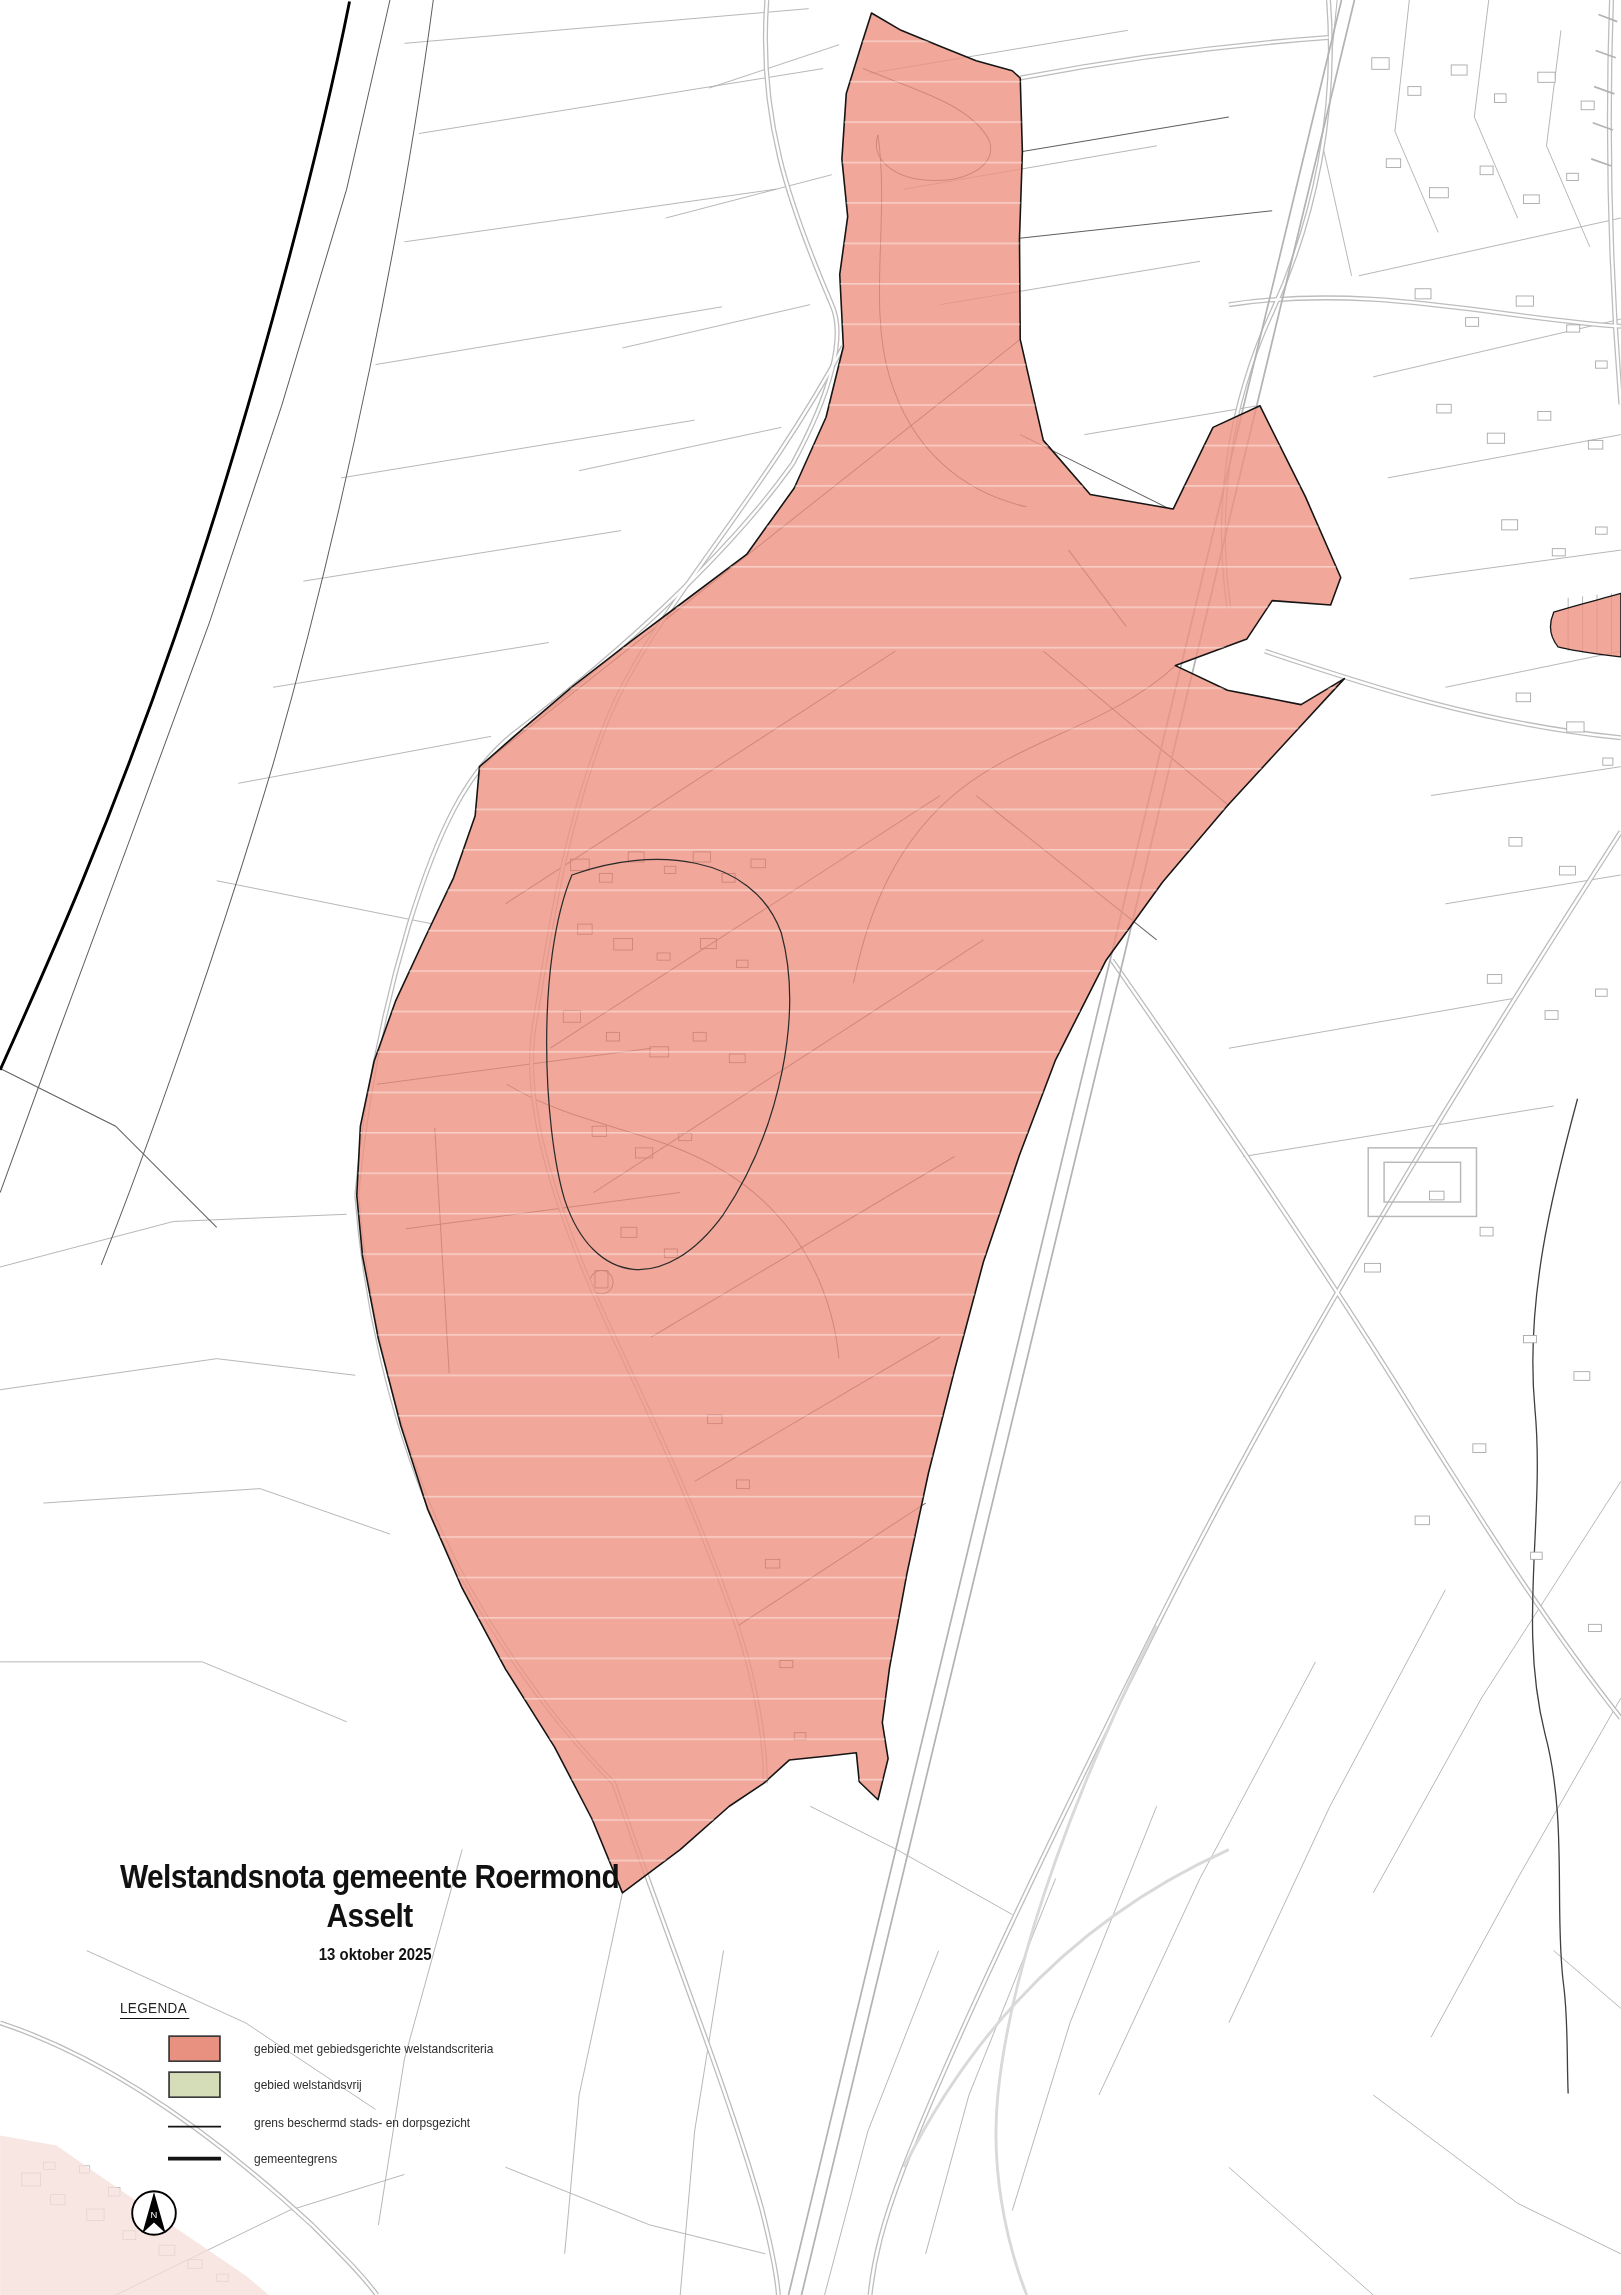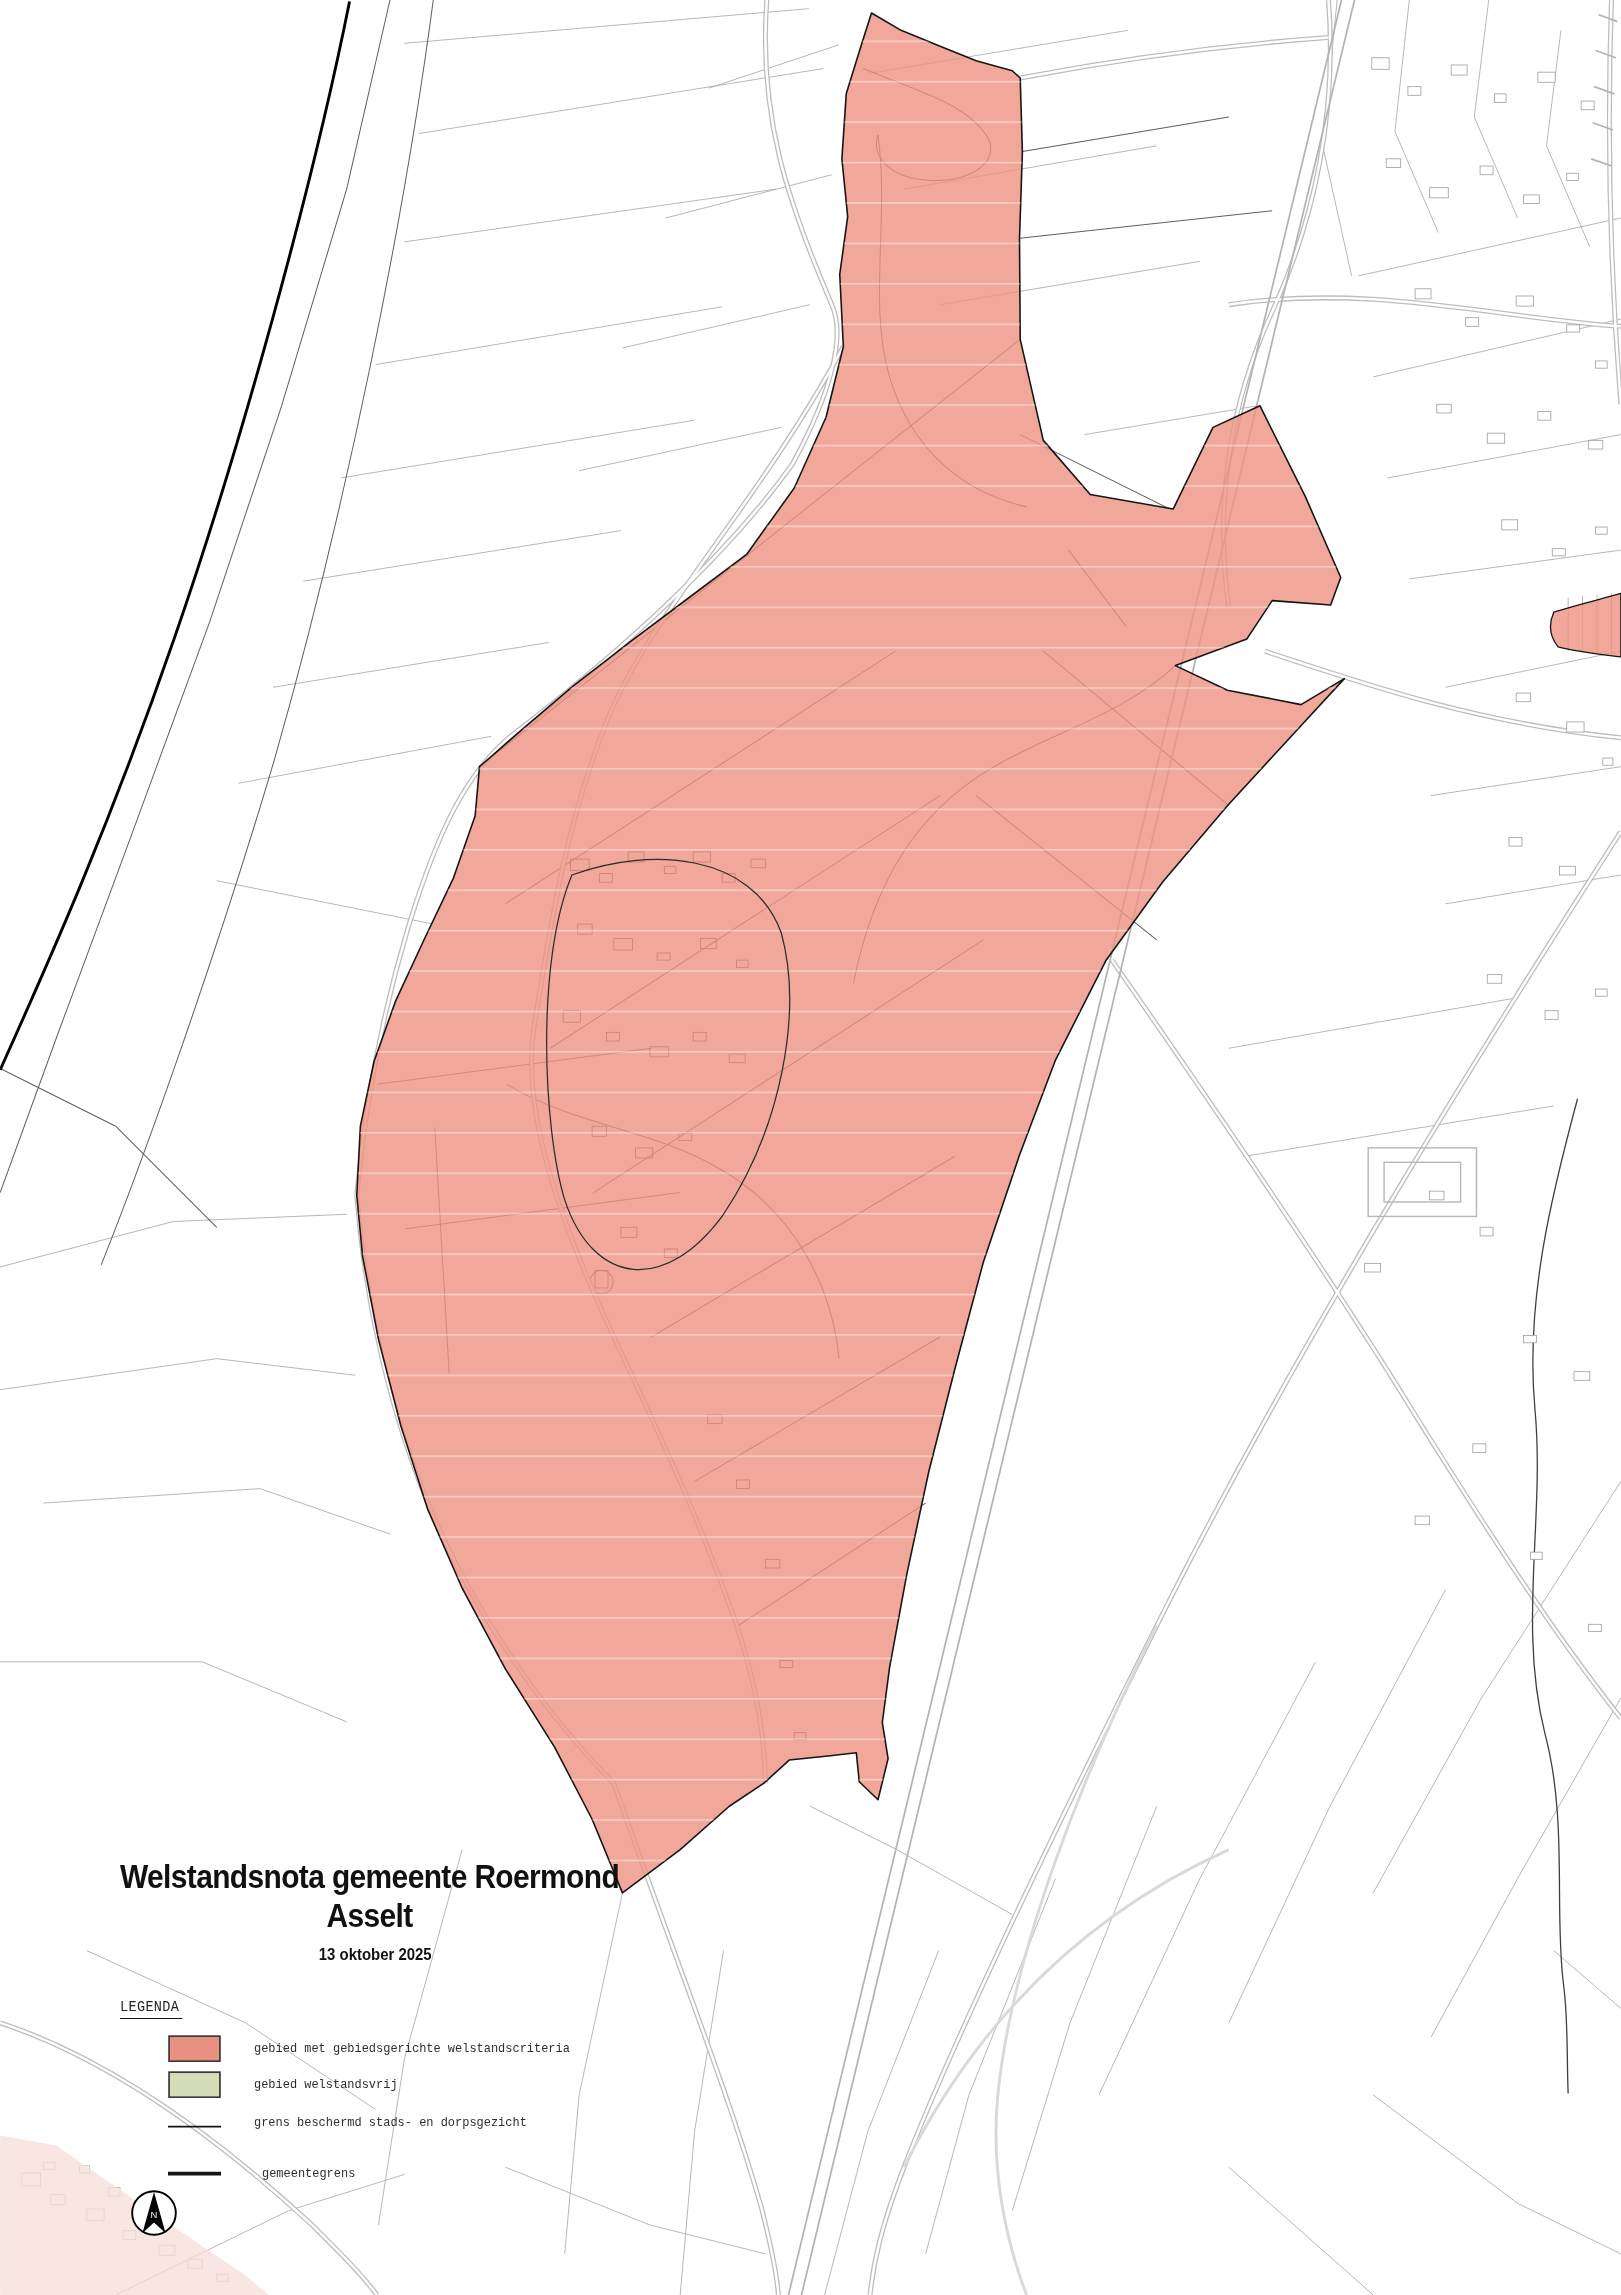--- a/index.html
+++ b/index.html
@@ -11,32 +11,32 @@
   
   .title-block{position:absolute;left:120px;top:1857px;color:#111;text-align:center;}
   .title-line{font-weight:700;font-size:34px;line-height:1.16;
               transform:scaleX(.88);transform-origin:left top;
               letter-spacing:-0.7px;white-space:nowrap;}
   .date-line{font-weight:700;font-size:16.6px;margin-top:8.7px;
              transform:scaleX(.9);transform-origin:left top;
              letter-spacing:0;white-space:nowrap;}
 
   
-  .legend{position:absolute;left:120px;top:1999px;width:505px;color:#222;font-family:Liberation Mono, monospace;}
+  .legend{position:absolute;left:120px;top:1999px;width:505px;color:#222;}
   .legend-heading{font-size:15px;font-weight:400;letter-spacing:0.4px;
                   transform:scaleX(.9);transform-origin:left top;
                   display:inline-block;border-bottom:1.4px solid #111;
                   padding:0 2.9px 2.2px 0;}
   .legend-row{position:absolute;left:0;height:29px;display:flex;align-items:center;padding-left:48px;}
   .legend-swatch{width:53px;height:27.4px;flex:0 0 53px;}
   .legend-lineswatch{width:53px;flex:0 0 53px;display:flex;align-items:center;}
   .legend-label{margin-left:32.5px;font-size:12.6px;color:#2e2e2e;
                 transform:scaleX(.95);transform-origin:left center;
                 white-space:nowrap;}
-  .row-1{top:35px;} .row-2{top:71px;text-align:right;} .row-3{top:114px;height:17.3px;align-items:flex-end;} .row-4{top:166px;height:17.3px;gap:8px;}
+  .row-1{top:35px;} .row-2{top:71px;text-align:right;} .row-3{top:114px;height:17.3px;align-items:flex-end;} .row-4{top:151px;height:17.3px;}
 
   
   .north-arrow{position:absolute;left:130px;top:2189px;width:48px;height:48px;}
 </style>
 </head>
 <body>
 
 <div class="map-stage">
 <svg width="1621" height="2295" viewBox="0 0 2245 3179" xmlns="http://www.w3.org/2000/svg">
   <defs>

